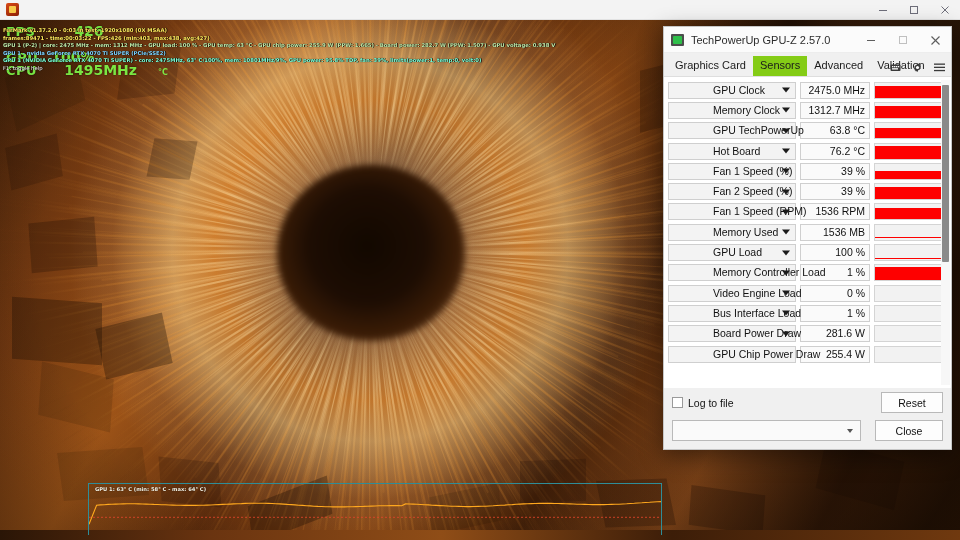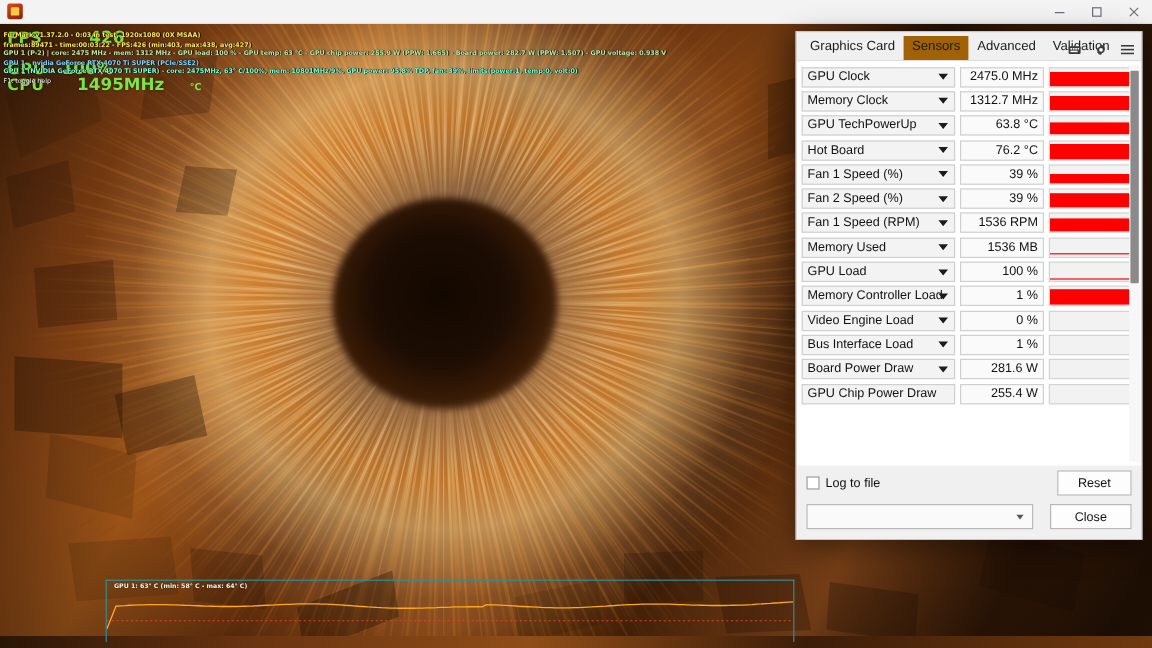--- a/index.html
+++ b/index.html
@@ -166,41 +166,41 @@
   .gz-wbtn.dis { color:#c0c0c0; }
 
   #gpuz-tabs {
     height: 23px; display:flex; align-items:flex-end; flex:none;
     background:#f0f0f0; padding-left: 4px; position:relative;
   }
   .gz-tab {
     font-size: 11px; color:#1b1b1b; padding: 2px 7px 4px 7px;
     white-space:nowrap; line-height:14px;
   }
-  .gz-tab.active { background:#a16207; }
+  .gz-tab.active { background:#84cc16; }
   #gpuz-tools { position:absolute; right:6px; bottom:3px; display:flex; gap:11px; align-items:center; }
   .gz-tool { color:#3a3a3a; display:flex; align-items:center; }
 
   #gpuz-body {
     flex: 1; background:#ffffff; position: relative; overflow:hidden;
     border-top: 1px solid #dedede;
   }
   #sensor-list {
     position:absolute; left:0; top:0; right:0; bottom:0;
     padding: 3px 2px 0 4px;
   }
   .srow {
     display:flex; align-items:center; height: 20.3px; gap: 4px;
   }
   .sname {
     width: 128px; flex:none; height: 17px; background:#f3f3f3;
     border:1px solid #cfcfcf; display:flex; align-items:center;
     padding: 0 4px; position: relative;
   }
-  .sname span.txt { font-size: 10.5px; color:#111; white-space:nowrap; line-height:15px; }
+  .sname span.txt { font-size: 10.5px; color:#111; white-space:nowrap; line-height:15px;margin-left:40px; }
   .sname .caret {
     position:absolute; right: 5px; top: 50%; transform: translateY(-50%);
     width:0;height:0;border-left:4px solid transparent;border-right:4px solid transparent;
     border-top:5px solid #1b1b1b;
   }
   .sval {
     width: 70px; flex:none; height: 17px; background:#fafafa;
     border:1px solid #cfcfcf; display:flex; align-items:center; justify-content:flex-end;
     padding-right: 4px;
   }
@@ -899,20 +899,42 @@
             <line x1="1.5" y1="1.5" x2="8.5" y2="8.5" stroke="currentColor" stroke-width="1"></line>
             <line x1="8.5" y1="1.5" x2="1.5" y2="8.5" stroke="currentColor" stroke-width="1"></line>
           </svg>
       </div>
     </div>
   </div>
 </div>
 
 <div id="gpuz">
 
+  <div id="gpuz-titlebar">
+    <div id="gpuz-icon"></div>
+    <div id="gpuz-title">TechPowerUp GPU-Z 2.57.0</div>
+    <div id="gpuz-wbtns">
+      <div class="gz-wbtn">
+        <svg width="10" height="10" viewBox="0 0 10 10">
+            <line x1="1" y1="5.5" x2="9" y2="5.5" stroke="currentColor" stroke-width="1"></line>
+          </svg>
+      </div>
+      <div class="gz-wbtn dis">
+        <svg width="10" height="10" viewBox="0 0 10 10">
+            <rect x="1.5" y="1.5" width="7" height="7" fill="none" stroke="currentColor" stroke-width="1"></rect>
+          </svg>
+      </div>
+      <div class="gz-wbtn close">
+        <svg width="11" height="11" viewBox="0 0 11 11">
+            <line x1="1.5" y1="1.5" x2="9.5" y2="9.5" stroke="currentColor" stroke-width="1.1"></line>
+            <line x1="9.5" y1="1.5" x2="1.5" y2="9.5" stroke="currentColor" stroke-width="1.1"></line>
+          </svg>
+      </div>
+    </div>
+  </div>
 
   <div id="gpuz-tabs">
     <div class="gz-tab">Graphics Card</div>
     <div class="gz-tab active">Sensors</div>
     <div class="gz-tab">Advanced</div>
     <div class="gz-tab">Validation</div>
     <div id="gpuz-tools">
       <div class="gz-tool">
         <svg width="11" height="9" viewBox="0 0 11 9">
             <rect x="0.5" y="1.5" width="10" height="6.5" rx="1" fill="#3a3a3a"></rect>

